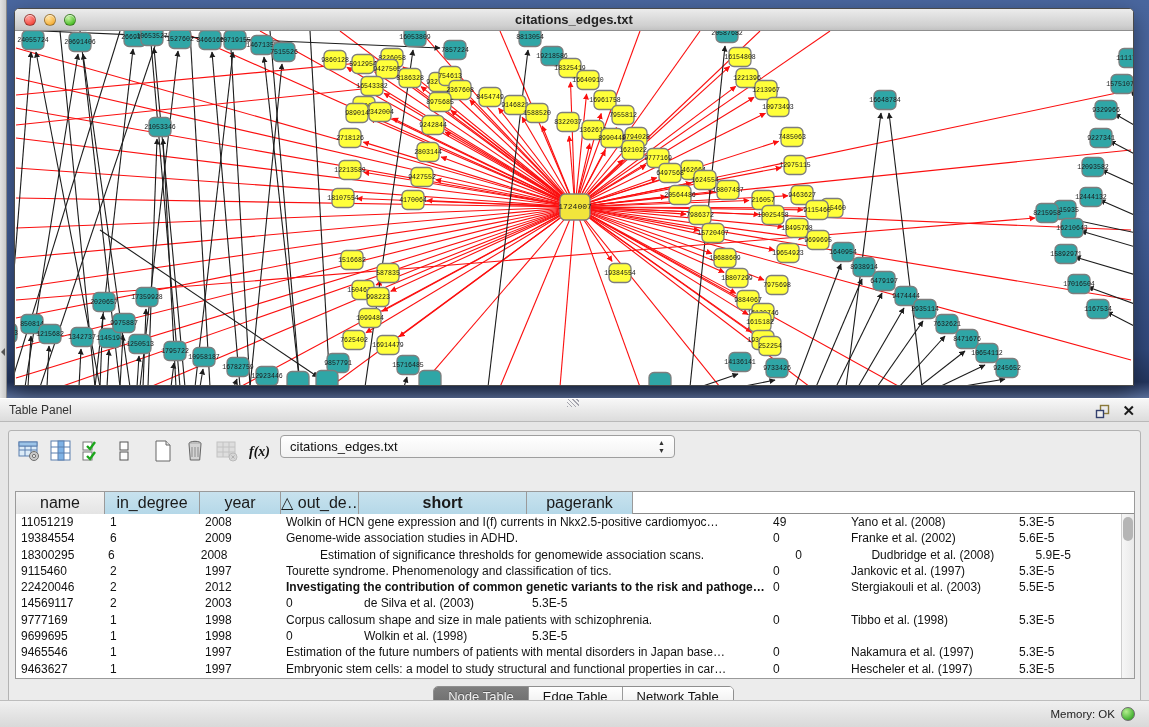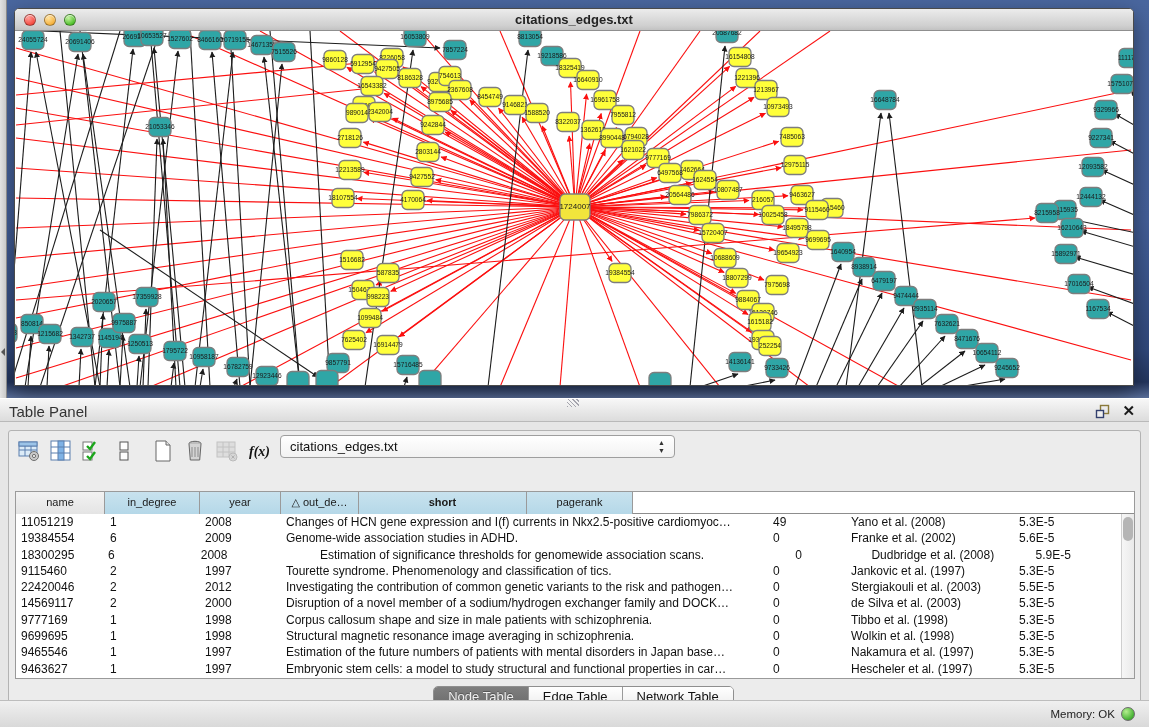--- a/index.html
+++ b/index.html
@@ -22,28 +22,28 @@
   #net-titlebar { position:relative; height:22px; border-radius:4px 4px 0 0;
     background:linear-gradient(180deg,#ececec,#cfcfcf 80%,#c2c2c2);
     border-bottom:1px solid #8f8f8f; }
   .traffic { position:absolute; top:5px; width:12px; height:12px; border-radius:50%;
     border:1px solid rgba(0,0,0,.35); box-shadow:inset 0 1px 1px rgba(255,255,255,.7); }
   #tl-close  { left:9px;  background:radial-gradient(circle at 35% 30%,#ff9d99,#f64c43 70%); }
   #tl-min    { left:29px; background:radial-gradient(circle at 35% 30%,#ffe3a0,#f6b23e 70%); }
   #tl-zoom   { left:49px; background:radial-gradient(circle at 35% 30%,#c5f2a2,#51c22d 70%); }
   #net-title { position:absolute; left:0; right:0; top:3px; text-align:center;
     font-size:13px; font-weight:700; color:#222; }
-  #net-canvas { position:relative; width:1118px; height:354px; background:#737373; overflow:hidden; }
+  #net-canvas { position:relative; width:1118px; height:354px; background:#737373; overflow:hidden;font-family:Liberation Mono, monospace; }
   #net-svg { display:block; }
 
   
   #panel-header { position:absolute; left:0; top:398px; width:1149px; height:24px;
     background:linear-gradient(180deg,#f7f7f7,#dcdcdc); border-top:1px solid #ffffff;
     border-bottom:1px solid #b9b9b9; }
-  #panel-title { position:absolute; left:9px; top:4px; font-size:15px; color:#333; }
+  #panel-title { position:absolute; left:9px; top:4px; font-size:12px; color:#333; }
   #float-btn { position:absolute; right:38px; top:4px; width:16px; height:16px; cursor:default; }
   #close-btn { position:absolute; right:14px; top:3px; font-size:15px; font-weight:700; color:#1a1a1a; }
   #splitter-grip { position:absolute; left:567px; top:399px; width:12px; height:8px; opacity:.55;
     background:repeating-linear-gradient(45deg,#667,#667 1px,transparent 1px,transparent 3px); }
 
   #panel-body { position:absolute; left:0; top:423px; width:1149px; height:277px; background:#e6e6e6; }
   #group-box { position:absolute; left:8px; top:7px; width:1133px; height:280px;
     border:1px solid #b3b3b3; border-radius:3px; background:#ececec; }
 
   
@@ -54,21 +54,21 @@
   #table-combo { position:absolute; left:271px; top:4px; width:395px; height:23px;
     background:linear-gradient(180deg,#ffffff,#f2f2f2); border:1px solid #9e9e9e; border-radius:4px;
     font-size:13px; color:#111; line-height:21px; padding-left:9px; }
   #combo-stepper { position:absolute; right:7px; top:3px; width:11px; height:16px;
     font-size:7px; line-height:8px; text-align:center; color:#333; }
 
   
   #data-table { position:absolute; left:6px; top:60px; width:1120px; height:188px;
     border:1px solid #9a9a9a; background:#ffffff; overflow:hidden; }
   #hdr-row { display:flex; height:22px; border-bottom:1px solid #8d8d8d; }
-  .hdr-cell { height:22px; border-right:1px solid #9a9a9a; font-size:11px; color:#1a1a1a;
+  .hdr-cell { height:22px; border-right:1px solid #9a9a9a; font-size:16px; color:#1a1a1a;
     text-align:center; line-height:21px; background:linear-gradient(180deg,#c8e2ee,#b5d8e8);
     overflow:hidden; white-space:nowrap; }
   .hdr-cell.plain { background:linear-gradient(180deg,#f2f2f2,#e4e4e4); }
   .tbl-row { display:flex; height:16.3px; background:#fff; }
   .tbl-cell { font-size:12px; color:#111; line-height:16px; padding-left:5px;
     overflow:hidden; white-space:nowrap; text-overflow:ellipsis; }
   #vscroll { position:absolute; right:0; top:22px; bottom:0; width:13px;
     background:linear-gradient(90deg,#f6f6f6,#eaeaea); border-left:1px solid #cfcfcf; }
   #vthumb { position:absolute; left:1px; top:3px; width:10px; height:24px;
     background:#b5b5b5; border-radius:5px; }
@@ -636,21 +636,21 @@
             <div class="hdr-cell" style="width: 81px;">year</div>
             <div class="hdr-cell" style="width: 78px;">△ out_de…</div>
             <div class="hdr-cell" style="width: 168px; font-weight: bold;">short</div>
             <div class="hdr-cell" style="width: 106px;">pagerank</div>
           </div>
         <div id="body-rows">
             <div class="tbl-row">
               <div class="tbl-cell" style="width: 89px;">11051219</div>
               <div class="tbl-cell" style="width: 95px;">1</div>
               <div class="tbl-cell" style="width: 81px;">2008</div>
-              <div class="tbl-cell" style="width: 487px;">Changes of HCN gene expression and I(f) currents in Nkx2.5-positive cardiomyoc…</div>
+              <div class="tbl-cell" style="width: 487px;">Wolkin of HCN gene expression and I(f) currents in Nkx2.5-positive cardiomyoc…</div>
               <div class="tbl-cell" style="width: 78px;">49</div>
               <div class="tbl-cell" style="width: 168px;">Yano et al. (2008)</div>
               <div class="tbl-cell" style="width: 106px;">5.3E-5</div>
             </div>
             <div class="tbl-row">
               <div class="tbl-cell" style="width: 89px;">19384554</div>
               <div class="tbl-cell" style="width: 95px;">6</div>
               <div class="tbl-cell" style="width: 81px;">2009</div>
               <div class="tbl-cell" style="width: 487px;">Genome-wide association studies in ADHD.</div>
               <div class="tbl-cell" style="width: 78px;">0</div>
@@ -672,48 +672,46 @@
               <div class="tbl-cell" style="width: 81px;">1997</div>
               <div class="tbl-cell" style="width: 487px;">Tourette syndrome. Phenomenology and classification of tics.</div>
               <div class="tbl-cell" style="width: 78px;">0</div>
               <div class="tbl-cell" style="width: 168px;">Jankovic et al. (1997)</div>
               <div class="tbl-cell" style="width: 106px;">5.3E-5</div>
             </div>
             <div class="tbl-row">
               <div class="tbl-cell" style="width: 89px;">22420046</div>
               <div class="tbl-cell" style="width: 95px;">2</div>
               <div class="tbl-cell" style="width: 81px;">2012</div>
-              <div class="tbl-cell" style="width: 487px;">Investigating the contribution of common genetic variants to the risk and pathogen…</div>
+              <div class="tbl-cell" style="width: 487px; font-weight: bold;">Investigating the contribution of common genetic variants to the risk and pathogen…</div>
               <div class="tbl-cell" style="width: 78px;">0</div>
               <div class="tbl-cell" style="width: 168px;">Stergiakouli et al. (2003)</div>
               <div class="tbl-cell" style="width: 106px;">5.5E-5</div>
             </div>
             <div class="tbl-row">
               <div class="tbl-cell" style="width: 89px;">14569117</div>
               <div class="tbl-cell" style="width: 95px;">2</div>
-              <div class="tbl-cell" style="width: 81px;">2000</div>
-              <div class="tbl-cell" style="width: 487px;">Disruption of a novel member of a sodium/hydrogen exchanger family and DOCK…</div>
+              <div class="tbl-cell" style="width: 81px;">2003</div>
               <div class="tbl-cell" style="width: 78px;">0</div>
               <div class="tbl-cell" style="width: 168px;">de Silva et al. (2003)</div>
               <div class="tbl-cell" style="width: 106px;">5.3E-5</div>
             </div>
             <div class="tbl-row">
               <div class="tbl-cell" style="width: 89px;">9777169</div>
               <div class="tbl-cell" style="width: 95px;">1</div>
               <div class="tbl-cell" style="width: 81px;">1998</div>
               <div class="tbl-cell" style="width: 487px;">Corpus callosum shape and size in male patients with schizophrenia.</div>
               <div class="tbl-cell" style="width: 78px;">0</div>
               <div class="tbl-cell" style="width: 168px;">Tibbo et al. (1998)</div>
               <div class="tbl-cell" style="width: 106px;">5.3E-5</div>
             </div>
             <div class="tbl-row">
               <div class="tbl-cell" style="width: 89px;">9699695</div>
               <div class="tbl-cell" style="width: 95px;">1</div>
               <div class="tbl-cell" style="width: 81px;">1998</div>
-              <div class="tbl-cell" style="width: 487px;">Structural magnetic resonance image averaging in schizophrenia.</div>
               <div class="tbl-cell" style="width: 78px;">0</div>
               <div class="tbl-cell" style="width: 168px;">Wolkin et al. (1998)</div>
               <div class="tbl-cell" style="width: 106px;">5.3E-5</div>
             </div>
             <div class="tbl-row">
               <div class="tbl-cell" style="width: 89px;">9465546</div>
               <div class="tbl-cell" style="width: 95px;">1</div>
               <div class="tbl-cell" style="width: 81px;">1997</div>
               <div class="tbl-cell" style="width: 487px;">Estimation of the future numbers of patients with mental disorders in Japan base…</div>
               <div class="tbl-cell" style="width: 78px;">0</div>

